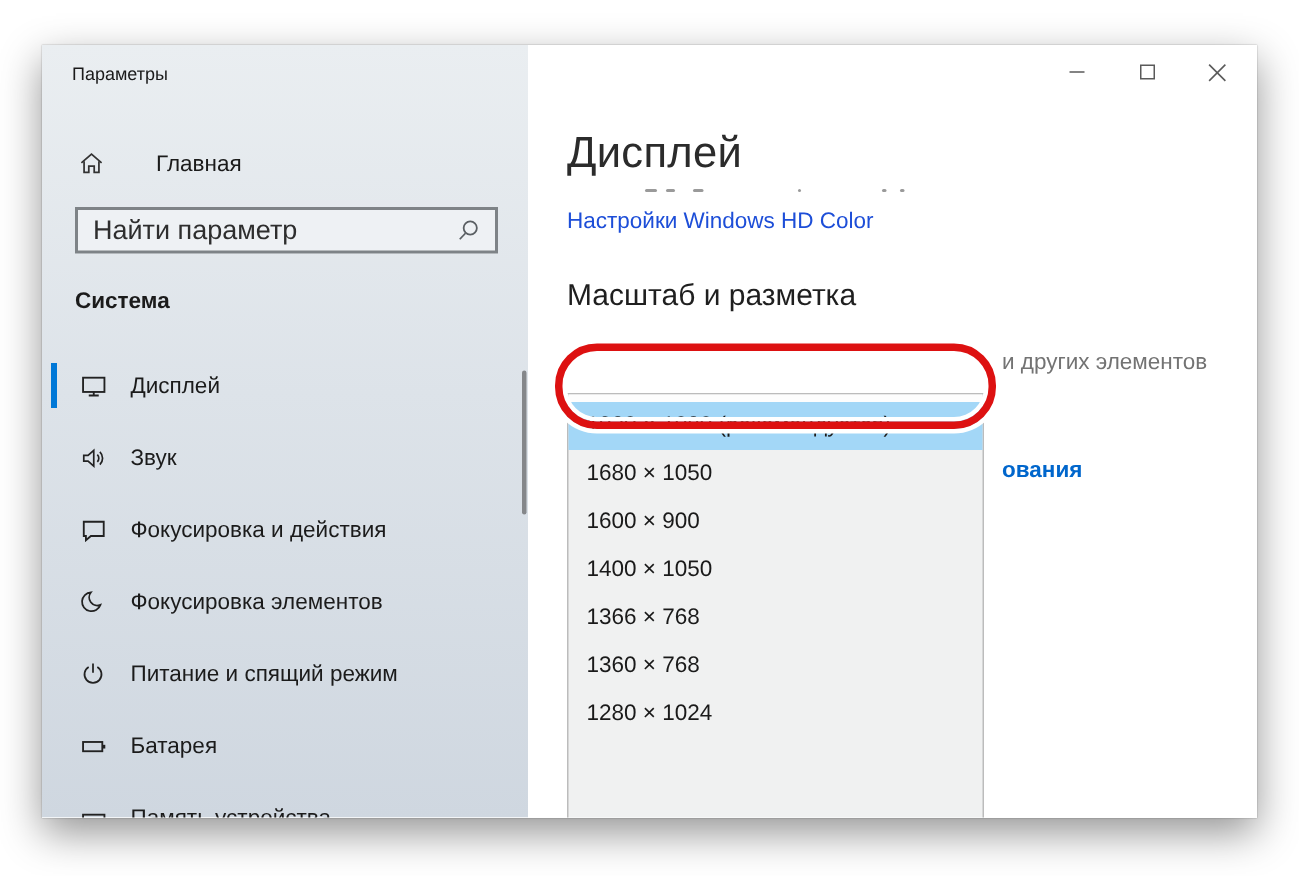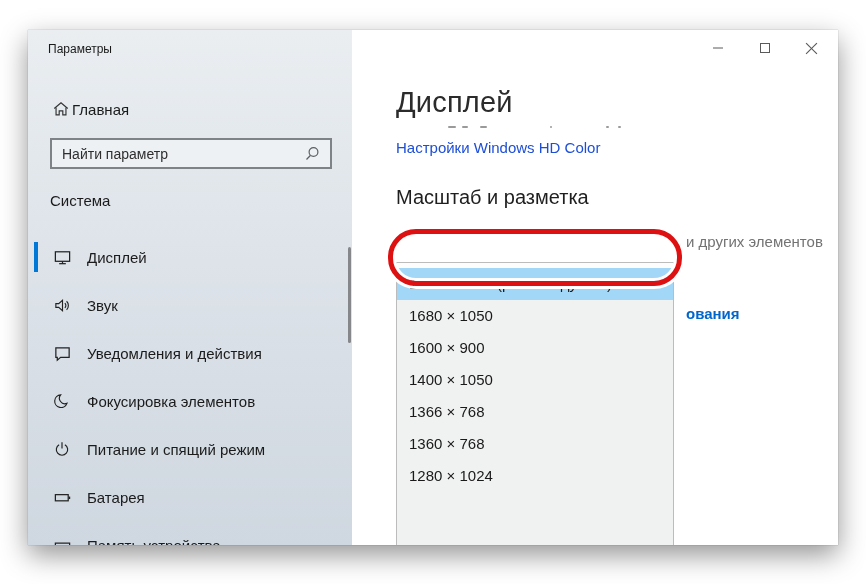--- a/index.html
+++ b/index.html
@@ -1,39 +1,39 @@
 <!DOCTYPE html>
 <html><head>
 <meta charset="utf-8">
 <style>
   * { margin:0; padding:0; box-sizing:border-box; }
   html,body { width:866px; height:584px; background:#ffffff; overflow:hidden;
     font-family:"Liberation Sans","DejaVu Sans",sans-serif; }
 
   .window { position:absolute; left:28px; top:30px; width:810px; height:515px;
     display:flex; overflow:hidden;
-    box-shadow:0 0 1px rgba(0,0,0,.35), 0 10px 26px rgba(0,0,0,.42);gap:18px; }
+    box-shadow:0 0 1px rgba(0,0,0,.35), 0 10px 26px rgba(0,0,0,.42); }
 
   
   .sidebar { position:relative; width:324px; height:100%; flex:0 0 324px;
     background:linear-gradient(180deg,#eaeef1 0%,#dde3e9 45%,#cfd7e0 100%); }
   .app-title { position:absolute; left:20px; top:12px; font-size:12px; color:#1a1a1a; }
 
   .home-row { position:absolute; left:0; top:60px; width:100%; height:38px;
     display:flex; align-items:center; cursor:default; }
   .home-row .nav-icon { margin-left:24px; }
-  .home-row .nav-label { margin-left:2px; font-size:15px; color:#1b1b1b; }
+  .home-row .nav-label { margin-left:34px; font-size:15px; color:#1b1b1b; }
 
   .search-box { position:absolute; left:22px; top:108px; width:282px; height:31px;
     background:#eef1f4; border:2px solid #7e8387; display:flex; align-items:center; }
-  .search-box .ph { flex:1; margin-left:10px; font-size:14px; color:#2e2e2e; }
+  .search-box .ph { flex:1; margin-left:10px; font-size:18px; color:#2e2e2e; }
   .search-box svg { margin-right:9px; }
 
   .section-title { position:absolute; left:22px; top:162px; font-size:15px;
-    font-weight:400; color:#1b1b1b; }
+    font-weight:700; color:#1b1b1b; }
 
   .nav { position:absolute; left:0; top:203px; width:100%; }
   .nav-item { position:relative; height:48px; display:flex; align-items:center; cursor:pointer; }
   .nav-item .nav-icon { margin-left:24px; width:20px; display:flex; justify-content:center; }
   .nav-item .nav-label { margin-left:15px; font-size:15px; color:#1b1b1b; white-space:nowrap; }
   .nav-item.selected::before { content:""; position:absolute; left:6px; top:9px;
     width:4px; height:30px; background:#0078d7; }
 
   .side-scrollbar { position:absolute; left:320px; top:217px; width:3px; height:96px;
     background:#85878a; border-radius:2px; }
@@ -125,21 +125,21 @@
         </span>
         <span class="nav-label">Звук</span>
       </div>
 
       <div class="nav-item">
         <span class="nav-icon">
           <svg width="19" height="19" viewBox="0 0 20 20" fill="none" stroke="#222" stroke-width="1.3">
             <path d="M3 4 H17 V14 H8 L4.5 17 L4.5 14 H3 Z"></path>
           </svg>
         </span>
-        <span class="nav-label">Уведомления и действия</span>
+        <span class="nav-label">Фокусировка и действия</span>
       </div>
 
       <div class="nav-item">
         <span class="nav-icon">
           <svg width="18" height="18" viewBox="0 0 20 20" fill="none" stroke="#222" stroke-width="1.3">
             <path d="M15.5 12.5 A7 7 0 1 1 8.5 3.2 A6 6 0 0 0 15.5 12.5 Z"></path>
           </svg>
         </span>
         <span class="nav-label">Фокусировка элементов</span>
       </div>

